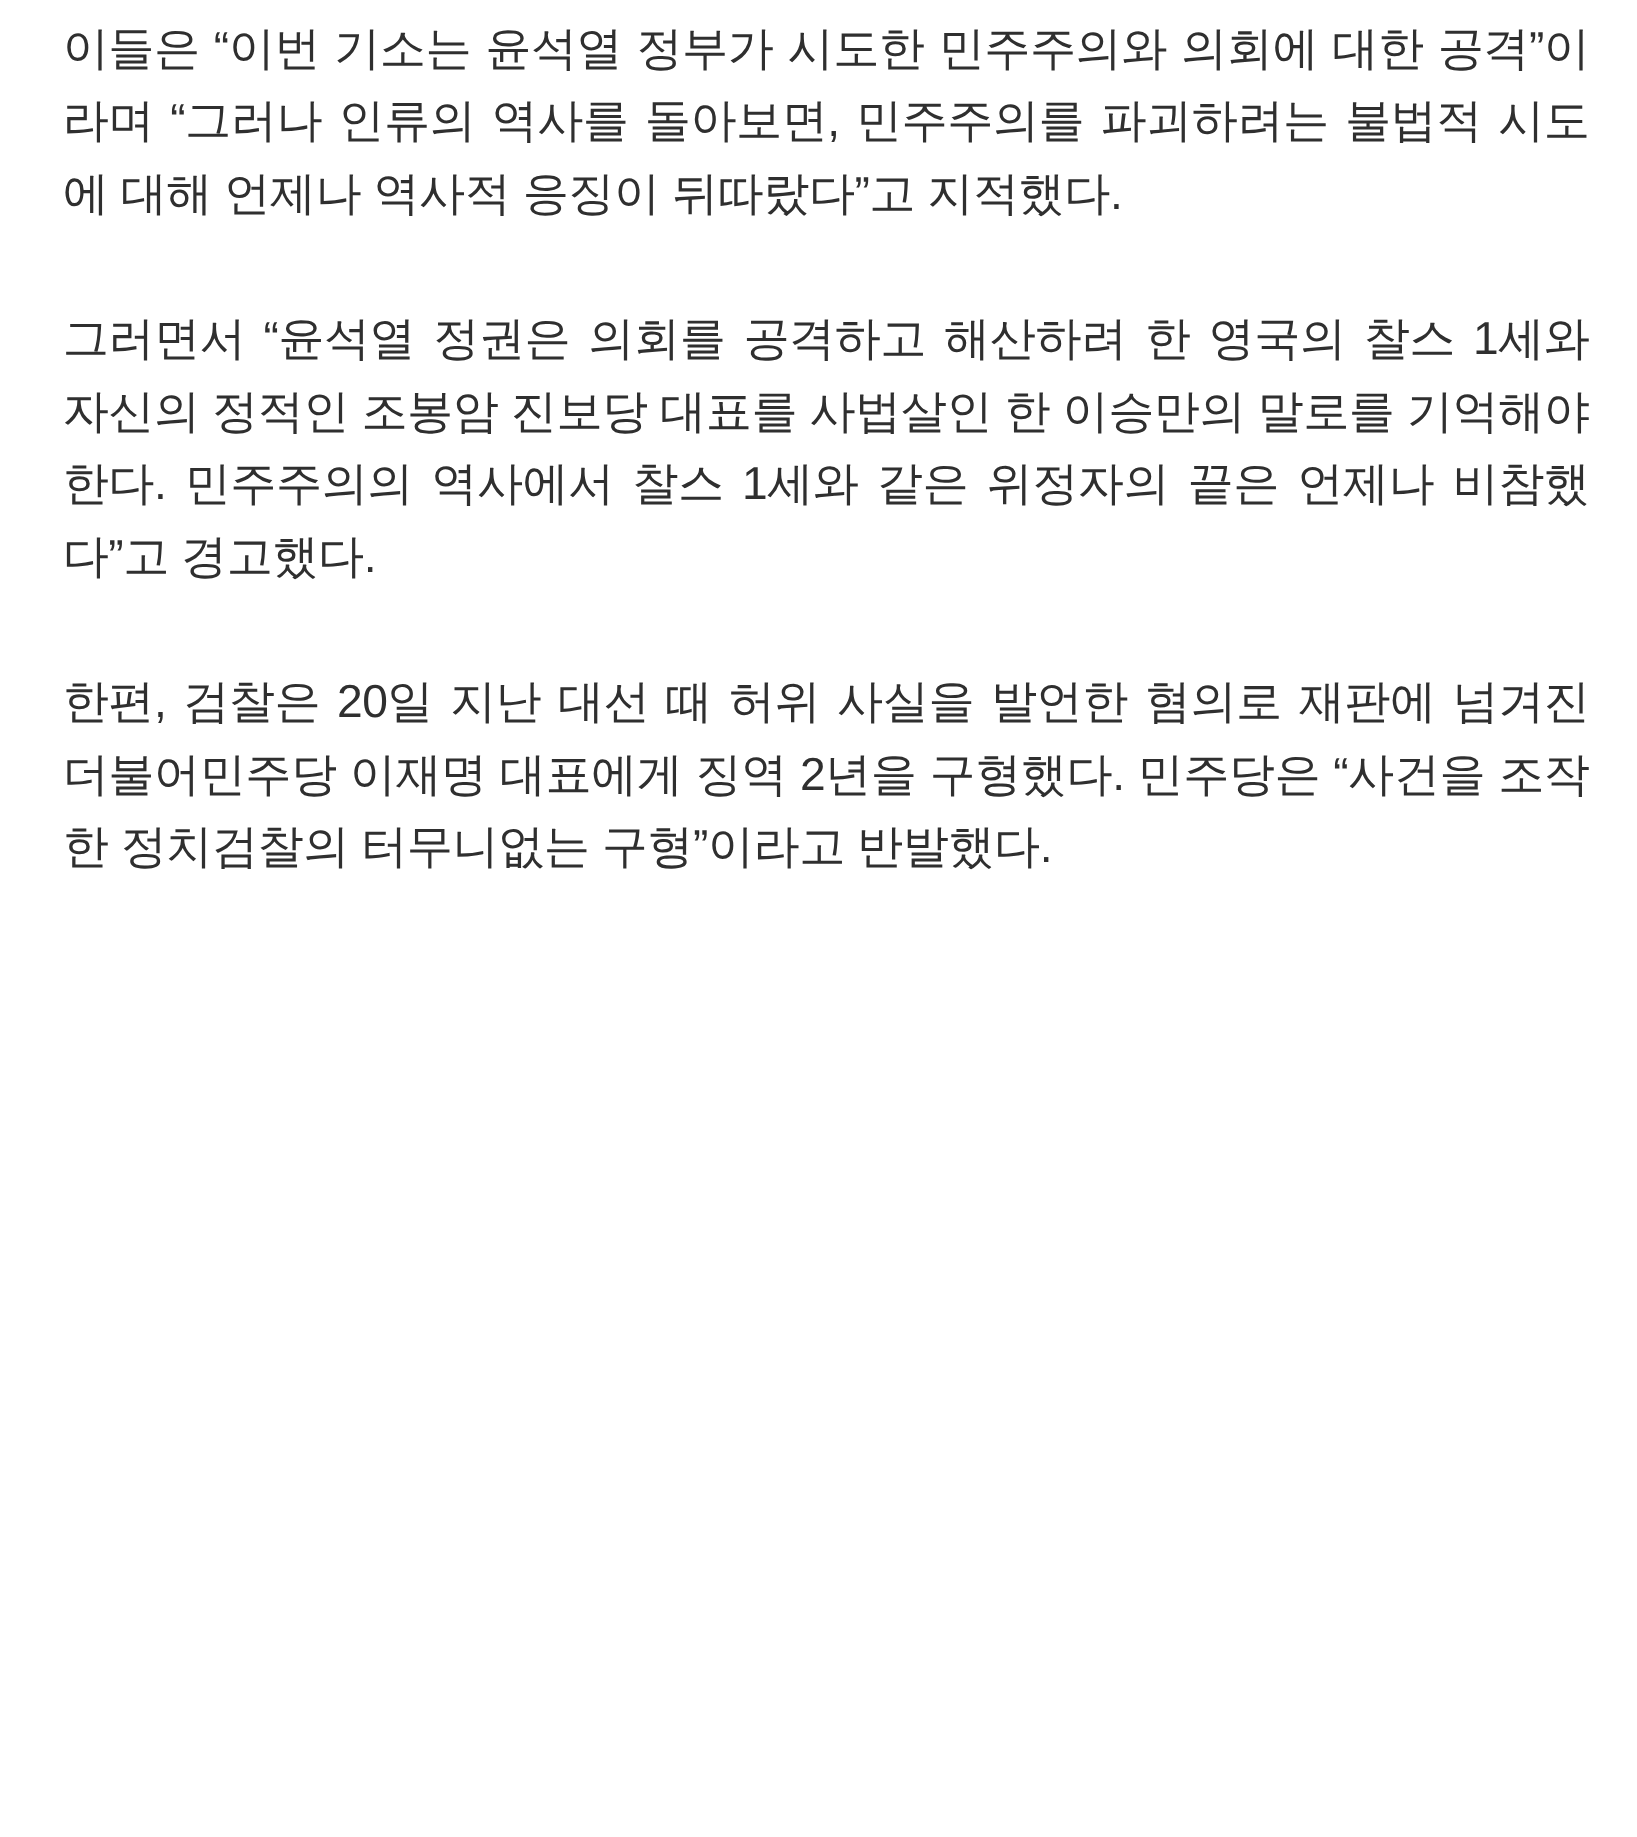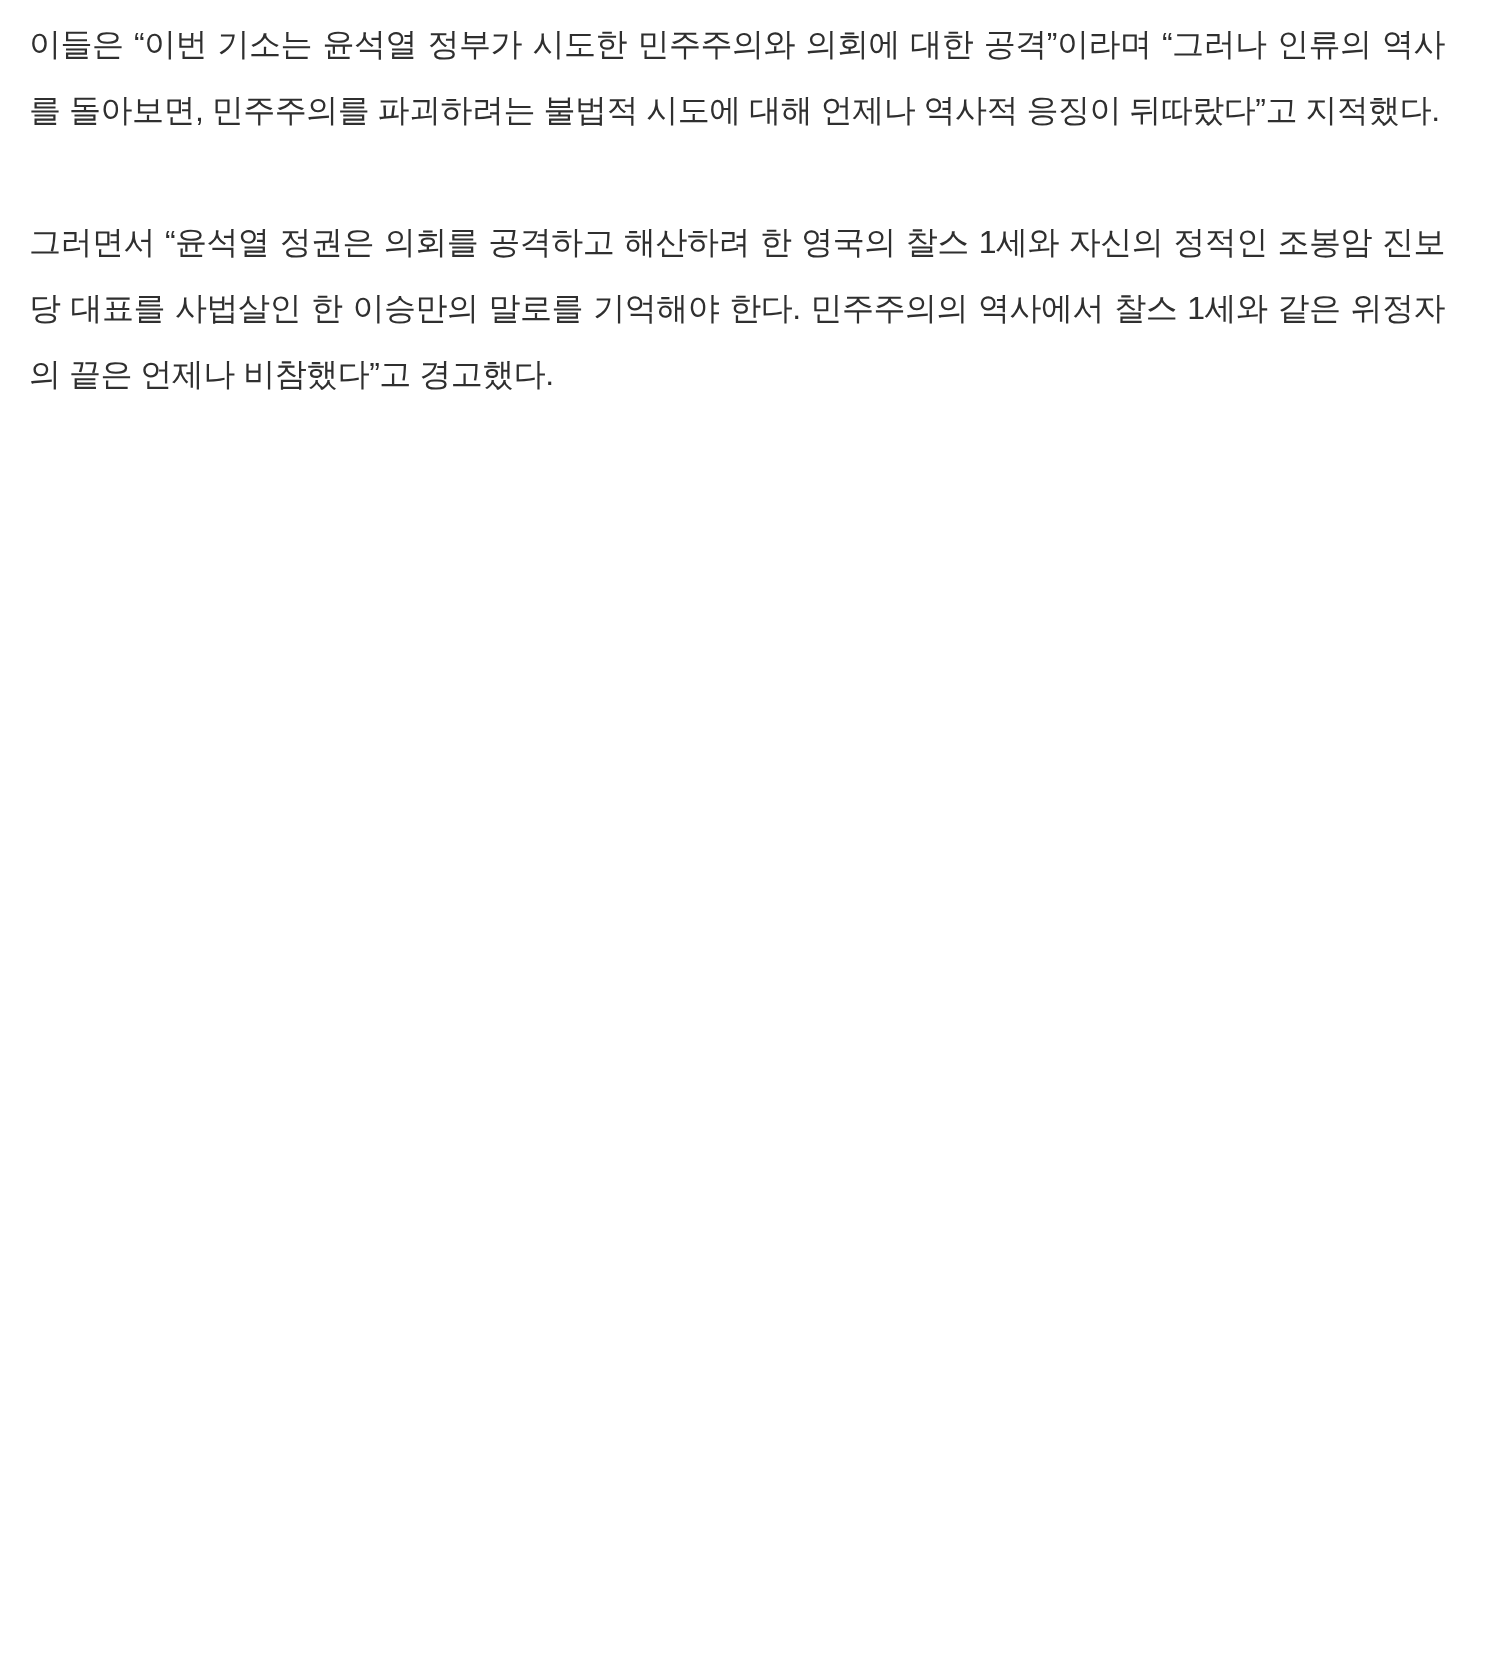--- a/index.html
+++ b/index.html
@@ -9,37 +9,38 @@
   }
   .page {
     width: 1488px;
     min-height: 1670px;
     box-sizing: border-box;
     background: #ffffff;
     overflow: hidden;
   }
   .article-body {
     box-sizing: border-box;
-    padding: 11px 43px 20px 29px;
+    padding: 11px 43px 20px 57px;
     font-family: "Liberation Sans", sans-serif;
-    font-size: 32px;
+    font-size: 42px;
     line-height: 66px;
     color: #2f2f2f;
     text-align: justify;
     word-break: break-all;
     letter-spacing: -0.5px;
   }
   .article-body p {
     margin: 0 0 66px 0;
   }
   .article-body p:last-child {
     margin-bottom: 0;
   }
 </style>
 </head>
 <body>
 
 <div class="page">
   <main class="article-body">
     <p>이들은 “이번 기소는 윤석열 정부가 시도한 민주주의와 의회에 대한 공격”이라며 “그러나 인류의 역사를 돌아보면, 민주주의를 파괴하려는 불법적 시도에 대해 언제나 역사적 응징이 뒤따랐다”고 지적했다.</p>
     <p>그러면서 “윤석열 정권은 의회를 공격하고 해산하려 한 영국의 찰스 1세와 자신의 정적인 조봉암 진보당 대표를 사법살인 한 이승만의 말로를 기억해야 한다. 민주주의의 역사에서 찰스 1세와 같은 위정자의 끝은 언제나 비참했다”고 경고했다.</p>
+    <p>한편, 검찰은 20일 지난 대선 때 허위 사실을 발언한 혐의로 재판에 넘겨진 더불어민주당 이재명 대표에게 징역 2년을 구형했다. 민주당은 “사건을 조작한 정치검찰의 터무니없는 구형”이라고 반발했다.</p>
   </main>
 </div>
 
 </body></html>

